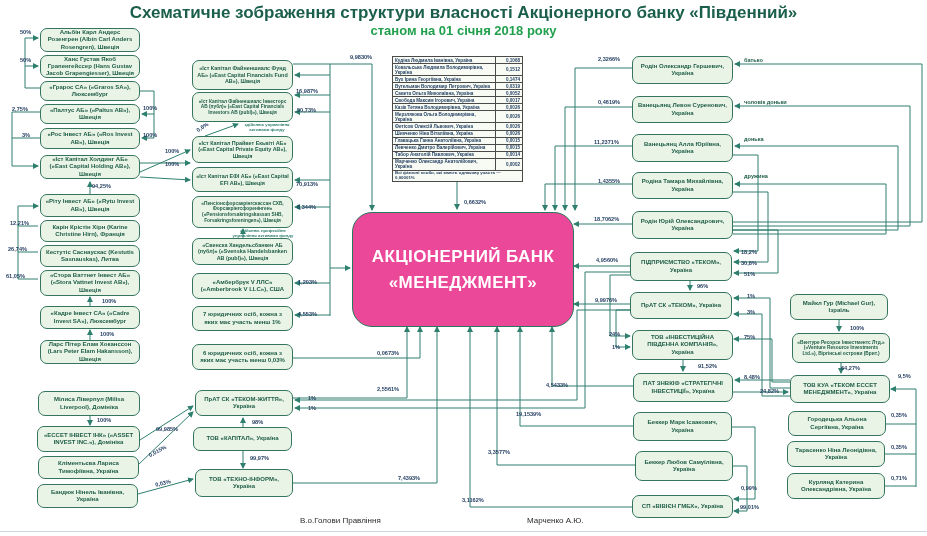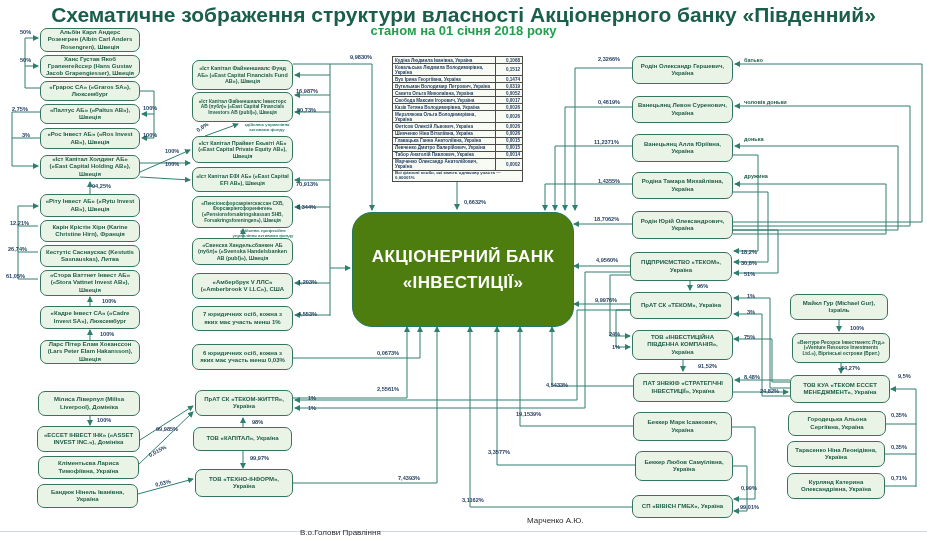--- a/index.html
+++ b/index.html
@@ -1,37 +1,37 @@
 <!DOCTYPE html>
 <html><head>
 <meta charset="utf-8">
 <style>
   html,body{margin:0;padding:0;}
   body{width:927px;height:536px;position:relative;background:#ffffff;overflow:hidden;
        font-family:"Liberation Sans","DejaVu Sans",sans-serif;}
-  .title{position:absolute;left:0;right:0;top:3px;text-align:center;font-size:21px;
+  .title{position:absolute;left:0;right:0;top:3px;text-align:center;font-size:17px;
          font-weight:bold;color:#1b5e4b;}
   .subtitle{position:absolute;left:0;right:0;top:23px;text-align:center;font-size:13px;
          font-weight:bold;color:#21a04d;}
   .box{position:absolute;background:#eaf4e6;border:1px solid #35755f;border-radius:7px;
        display:flex;align-items:center;justify-content:center;text-align:center;
        font-size:6px;font-weight:bold;color:#1d5c46;line-height:1.18;padding:1px 3px;
        box-sizing:border-box;z-index:2;}
   .box.sm{font-size:5.4px;}
   .box.xs{font-size:4.8px;}
   .plabel{position:absolute;font-size:5.6px;font-weight:bold;color:#1f3a5f;
           white-space:nowrap;z-index:3;}
   .rlabel{position:absolute;font-size:5.6px;font-weight:bold;color:#1d5c46;
           white-space:nowrap;z-index:3;}
   .rot1{transform:rotate(-33deg);}
   .rot2{transform:rotate(-28deg);}
   .rot3{transform:rotate(-14deg);}
   .note{position:absolute;font-size:4.3px;font-weight:bold;color:#2e7f6e;
         text-align:center;line-height:1.15;z-index:3;}
-  .bank{position:absolute;left:352px;top:212px;width:220px;height:113px;background:#4d7c0f;
+  .bank{position:absolute;left:352px;top:212px;width:220px;height:113px;background:#ec4899;
         border:1px solid #26795a;border-radius:20px;color:#ffffff;display:flex;
         flex-direction:column;align-items:center;justify-content:center;z-index:2;}
   .bank span{font-size:17px;font-weight:bold;letter-spacing:0.4px;line-height:1.5;}
   .shtable{position:absolute;left:392px;top:56px;width:131px;border-collapse:collapse;
         z-index:2;background:#f7fbf4;}
   .shtable td{border:1px solid #4a4a4a;font-size:4.6px;font-weight:bold;color:#1f3a5f;
         padding:0.5px 2px;line-height:1.1;}
   .shtable td.nm{text-align:left;}
   .shtable td.pc{text-align:right;width:22px;}
   .shtable td.ft{text-align:left;font-size:4.4px;}
@@ -174,21 +174,21 @@
 <div class="box" style="left:632px;top:495px;width:101px;height:23px;">СП «ВІВІЄН ГМБХ», Україна</div>
 <div class="box" style="left:790px;top:294px;width:98px;height:26px;">Майкл Гур (Michael Gur), Ізраїль</div>
 <div class="box xs" style="left:792px;top:333px;width:98px;height:30px;">«Вентуре Ресорсе Інвестментс Лтд.» («Venture Resource Investments Ltd.»), Віргінські острови (Брит.)</div>
 <div class="box" style="left:790px;top:375px;width:100px;height:28px;">ТОВ КУА «ТЕКОМ ЕССЕТ МЕНЕДЖМЕНТ», Україна</div>
 <div class="box" style="left:788px;top:411px;width:98px;height:25px;">Городецька Альона Сергіївна, Україна</div>
 <div class="box" style="left:787px;top:441px;width:98px;height:26px;">Тарасенко Ніна Леонідівна, Україна</div>
 <div class="box" style="left:787px;top:473px;width:98px;height:26px;">Курлянд Катерина Олександрівна, Україна</div>
 
 <div class="bank">
   <span>АКЦІОНЕРНИЙ БАНК</span>
-  <span>«ІНВЕСТИЦІЇ»</span>
+  <span>«МЕНЕДЖМЕНТ»</span>
 </div>
 
 <table class="shtable">
   <tbody>
       <tr>
         <td class="nm">Кудіна Людмила Іванівна, Україна</td>
         <td class="pc">0,1068</td>
       </tr>
   <tr>
         <td class="nm">Ковальська Людмила Володимирівна, Україна</td>
@@ -315,15 +315,15 @@
 <div class="plabel" style="left:898px;top:373px;">9,5%</div>
 <div class="plabel" style="left:891px;top:412px;">0,35%</div>
 <div class="plabel" style="left:891px;top:444px;">0,35%</div>
 <div class="plabel" style="left:891px;top:475px;">0,71%</div>
 
 <div class="rlabel" style="left:744px;top:57px;">батько</div>
 <div class="rlabel" style="left:744px;top:99px;">чоловік доньки</div>
 <div class="rlabel" style="left:744px;top:136px;">донька</div>
 <div class="rlabel" style="left:744px;top:173px;">дружина</div>
 
-<div class="sig" style="left:300px;top:516px;margin-top:12px;">В.о.Голови Правління</div>
+<div class="sig" style="left:300px;top:516px;">В.о.Голови Правління</div>
 <div class="sig" style="left:527px;top:516px;">Марченко А.Ю.</div>
 <div class="baseline"></div>
 
 </body></html>

